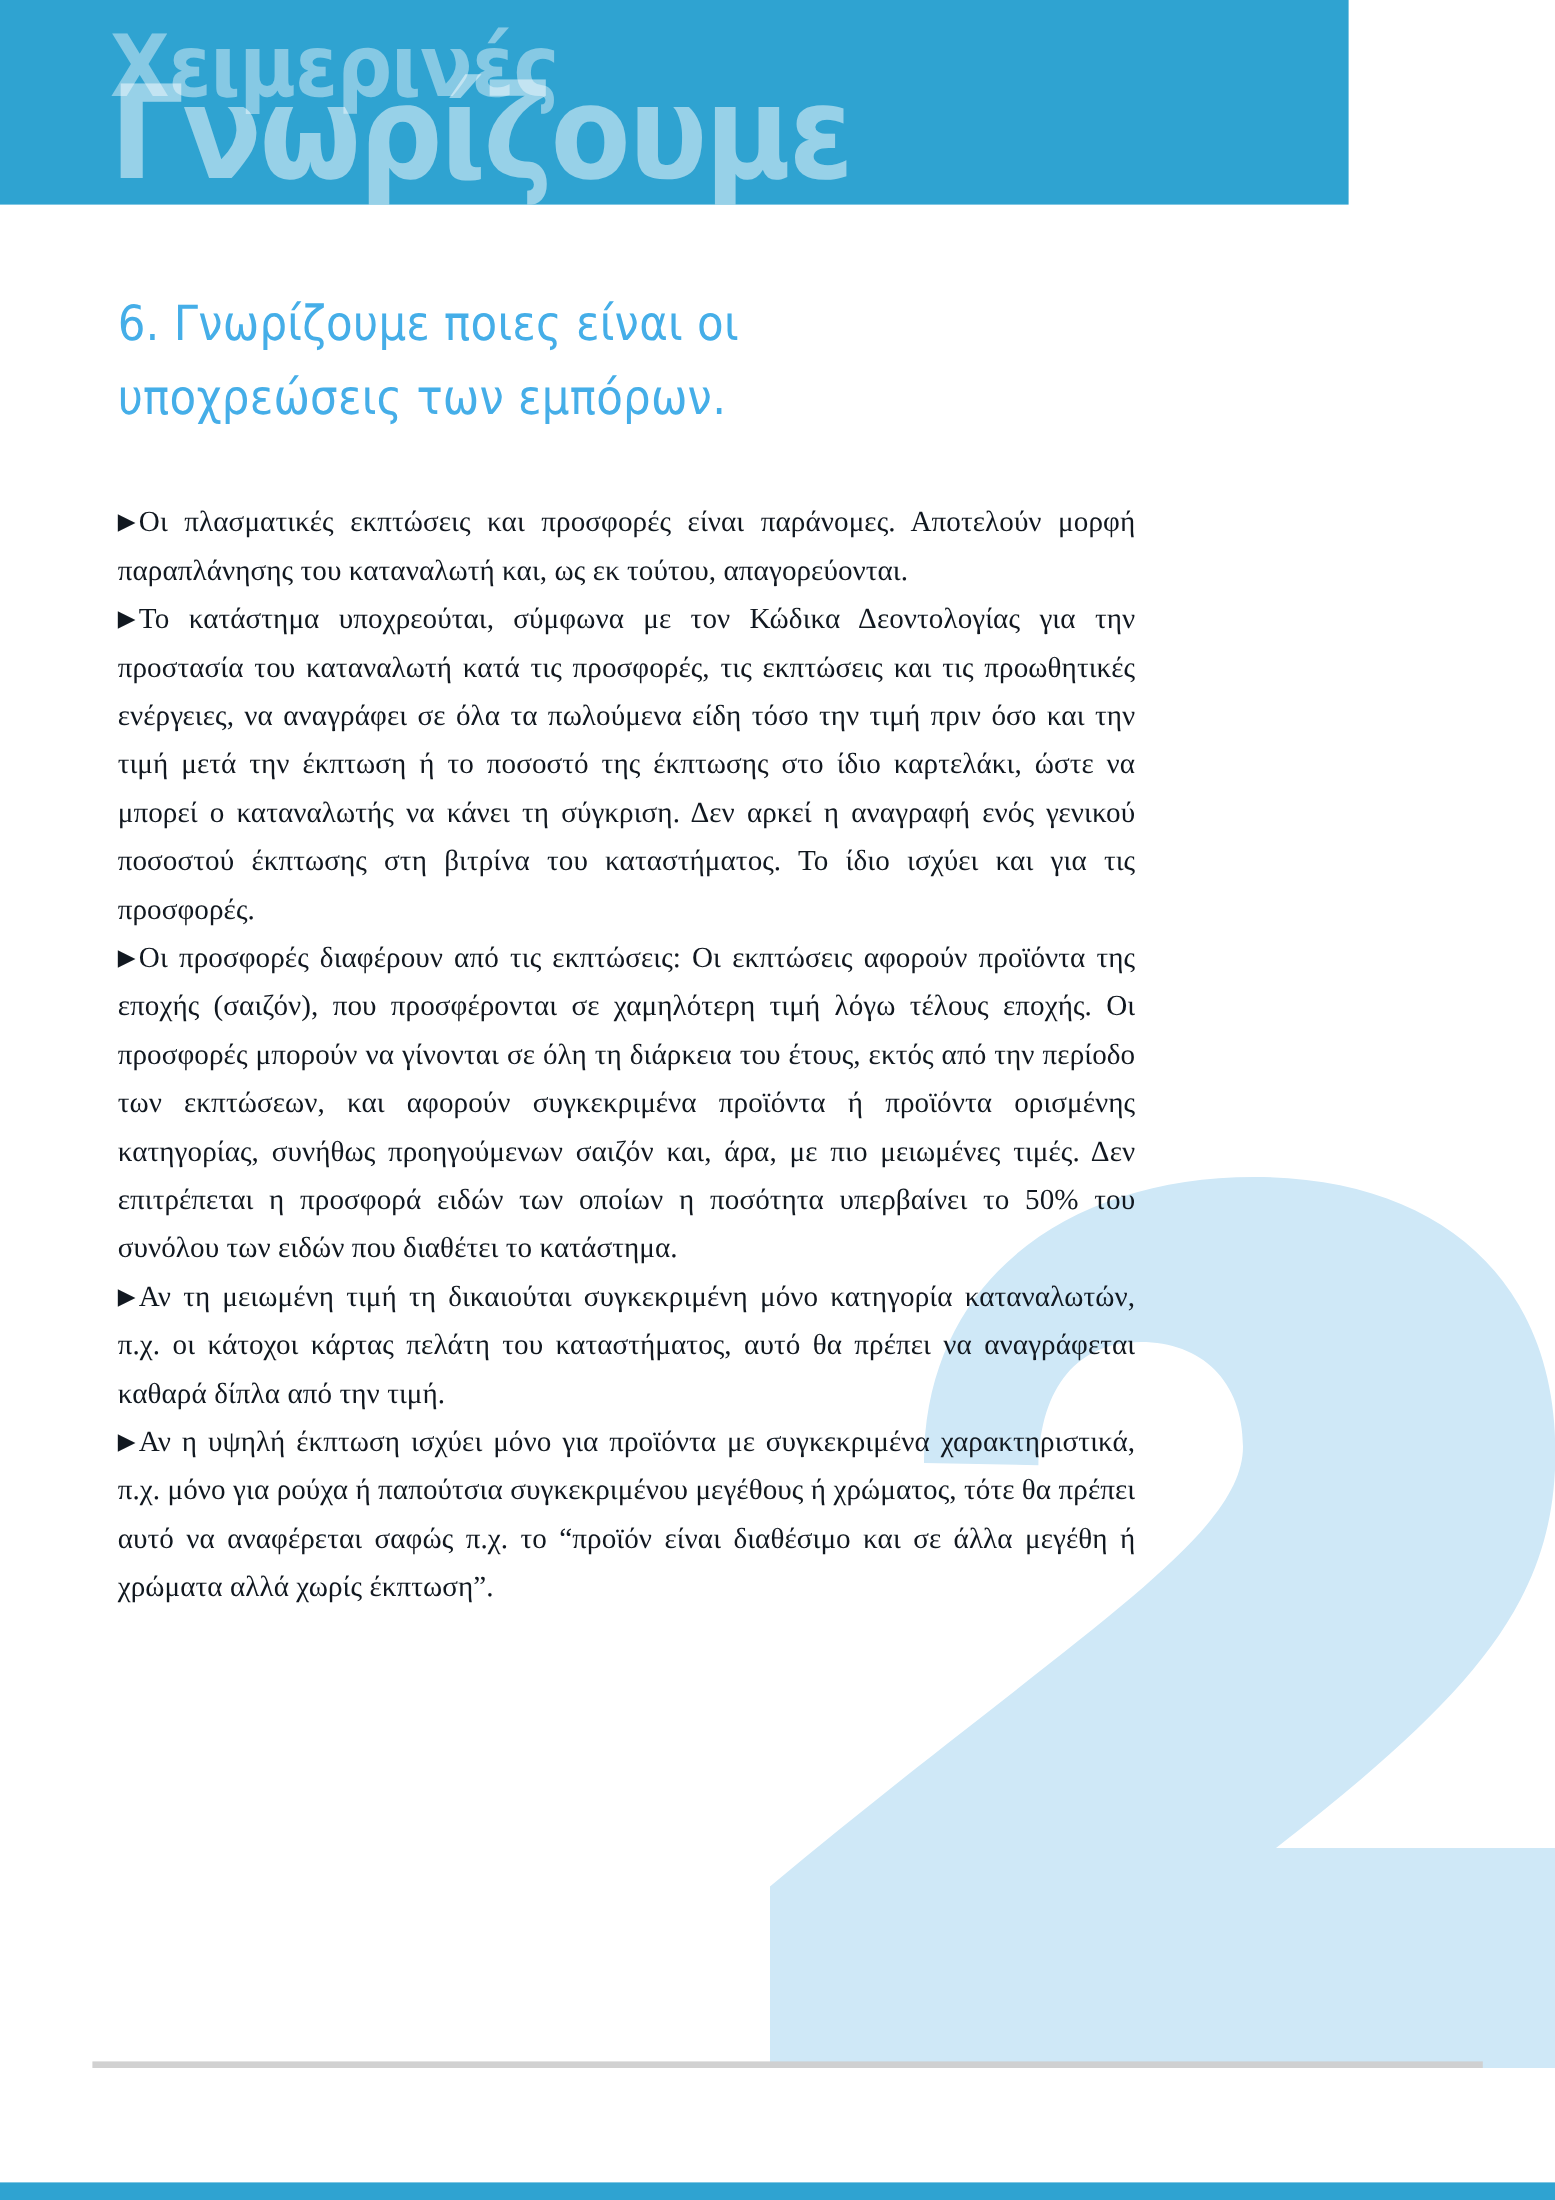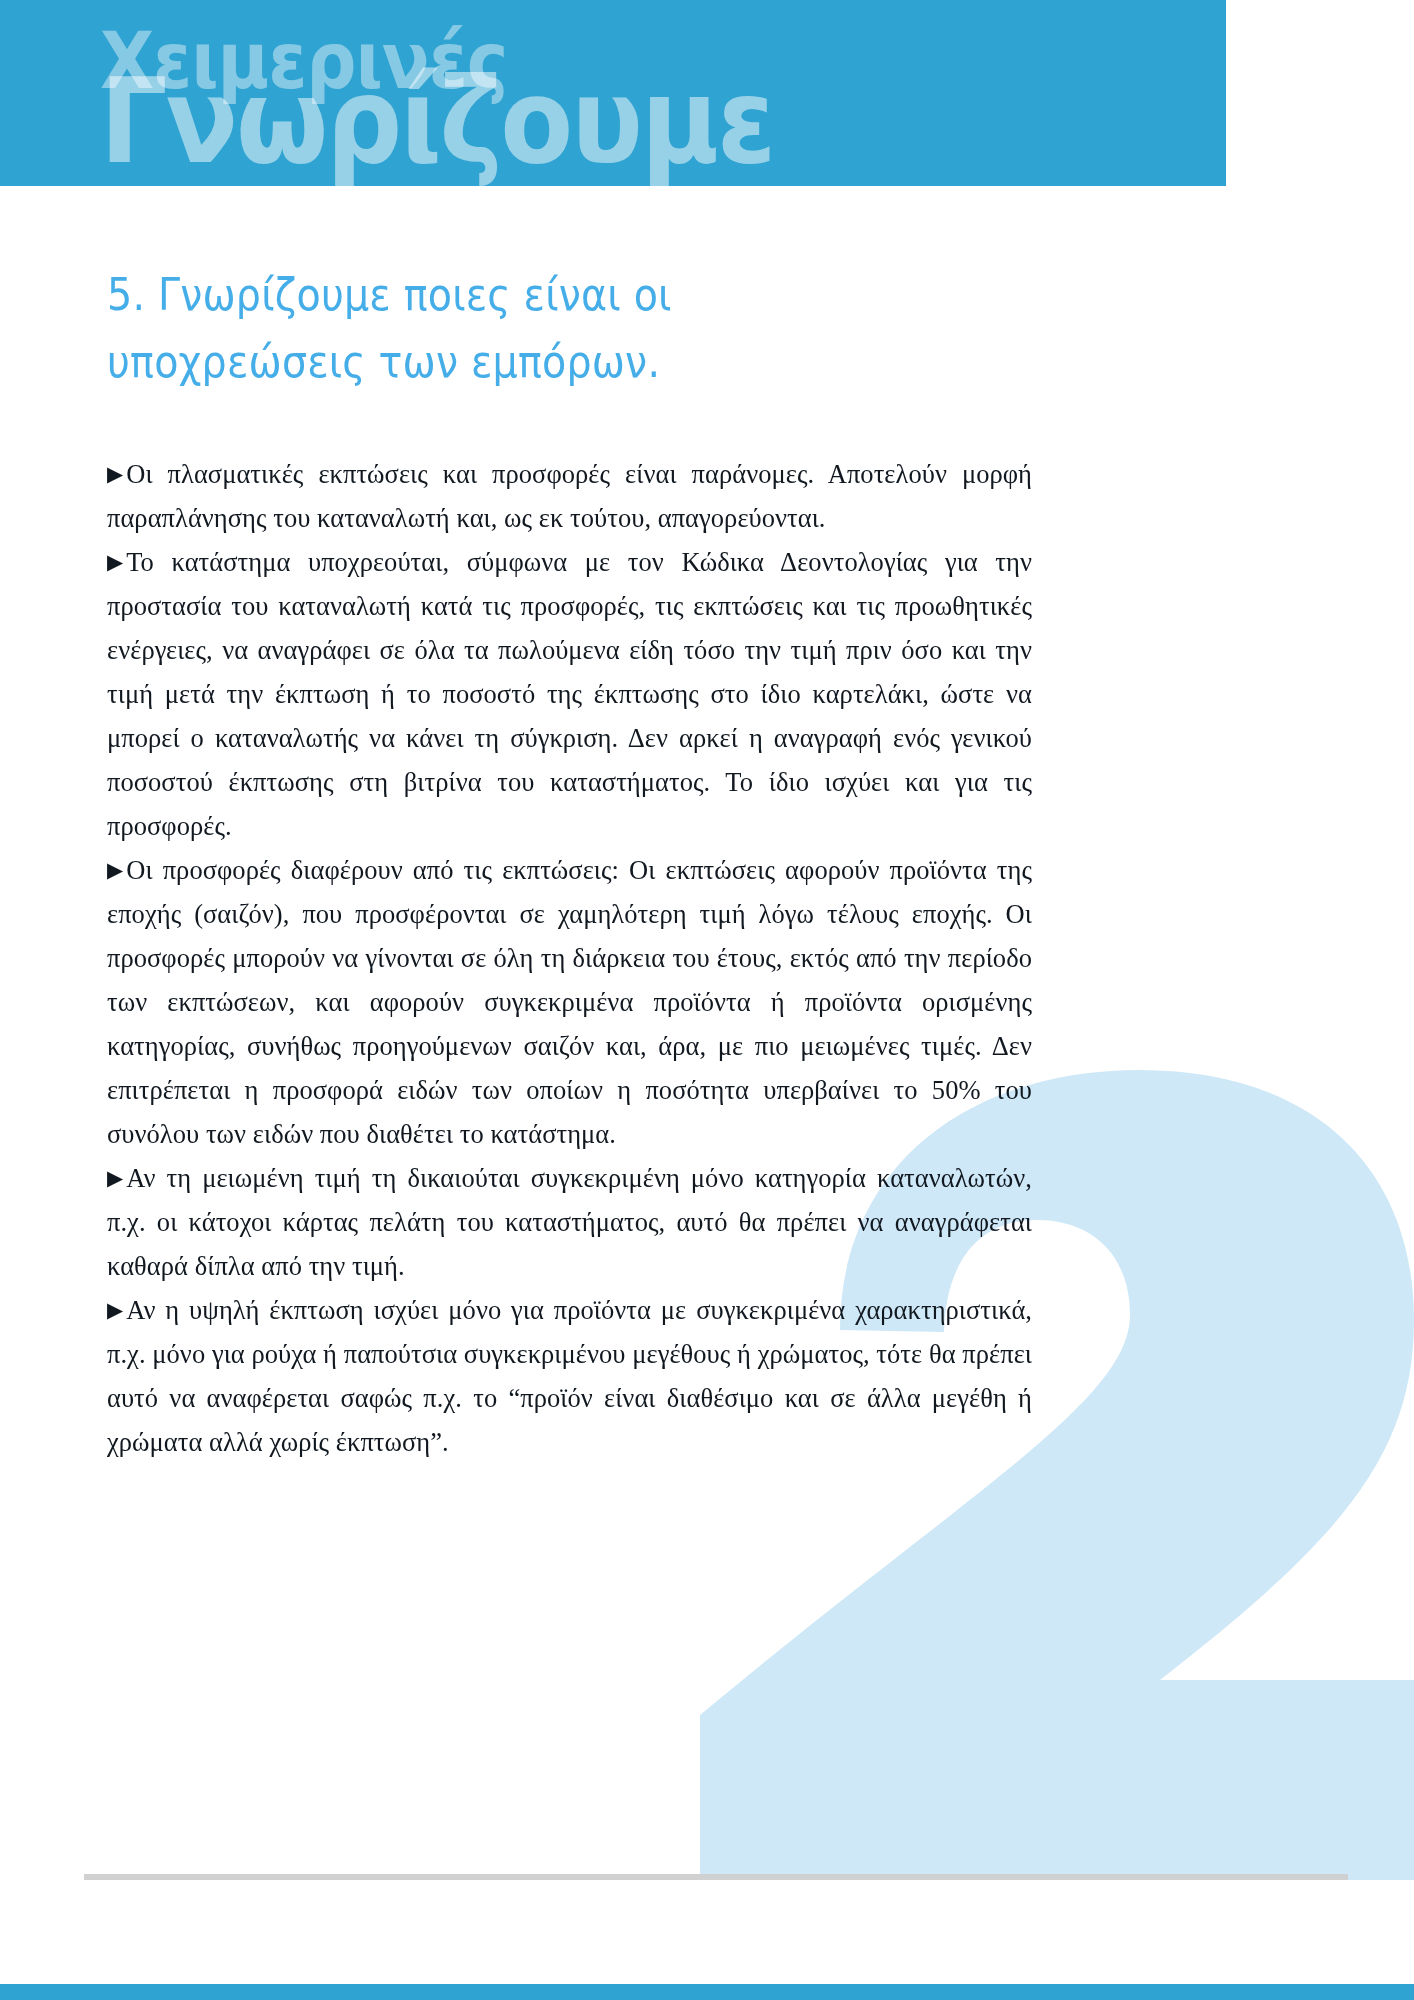--- a/index.html
+++ b/index.html
@@ -155,21 +155,21 @@
                L 160 645
                C 430 420, 590 330, 590 245
                C 590 185, 552 150, 497 150
                C 440 150, 406 190, 404 262
                Z"></path>
     </svg>
   </div>
 
   <div class="content">
 
-    <div class="doc-heading">5. Γνωρίζουμε ποιες είναι οι υποχρεώσεις των εμπόρων.</div>
+    <div class="doc-heading">6. Γνωρίζουμε ποιες είναι οι υποχρεώσεις των εμπόρων.</div>
 
     <div class="body-block">
 
       <p class="para">
         <span class="bullet">▶</span><span>Οι πλασματικές εκπτώσεις και προσφορές είναι παράνομες. Αποτελούν μορφή παραπλάνησης του καταναλωτή και, ως εκ τούτου, απαγορεύονται.</span>
       </p>
 
       <p class="para">
         <span class="bullet">▶</span><span>Το κατάστημα υποχρεούται, σύμφωνα με τον Κώδικα Δεοντολογίας για την προστασία του καταναλωτή κατά τις προσφορές, τις εκπτώσεις και τις προωθητικές ενέργειες, να αναγράφει σε όλα τα πωλούμενα είδη τόσο την τιμή πριν όσο και την τιμή μετά την έκπτωση ή το ποσοστό της έκπτωσης στο ίδιο καρτελάκι, ώστε να μπορεί ο καταναλωτής να κάνει τη σύγκριση. Δεν αρκεί η αναγραφή ενός γενικού ποσοστού έκπτωσης στη βιτρίνα του καταστήματος. Το ίδιο ισχύει και για τις προσφορές.</span>
       </p>

